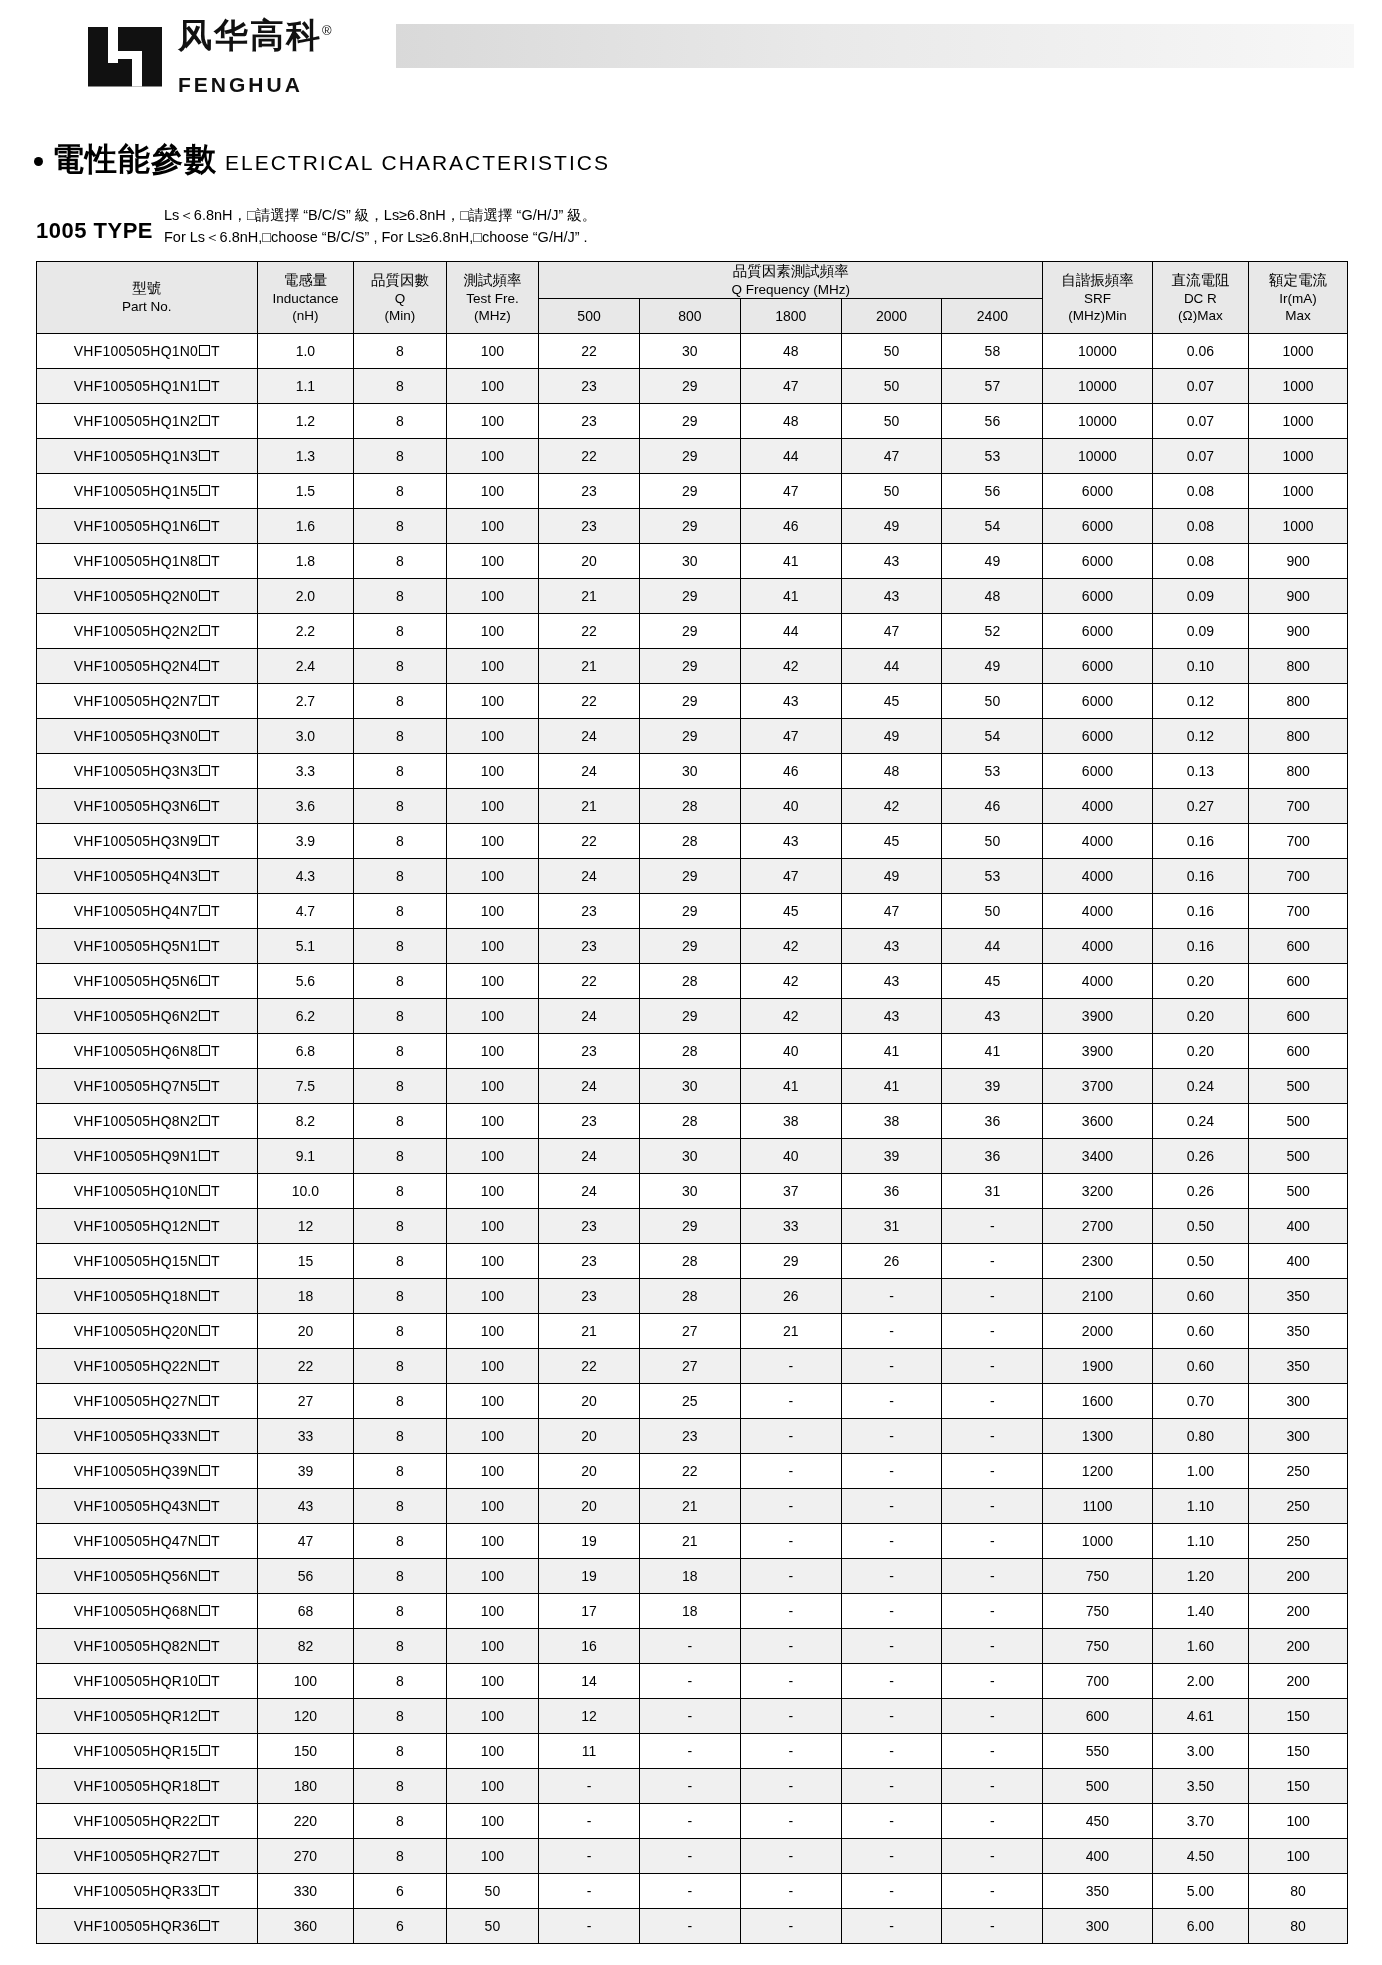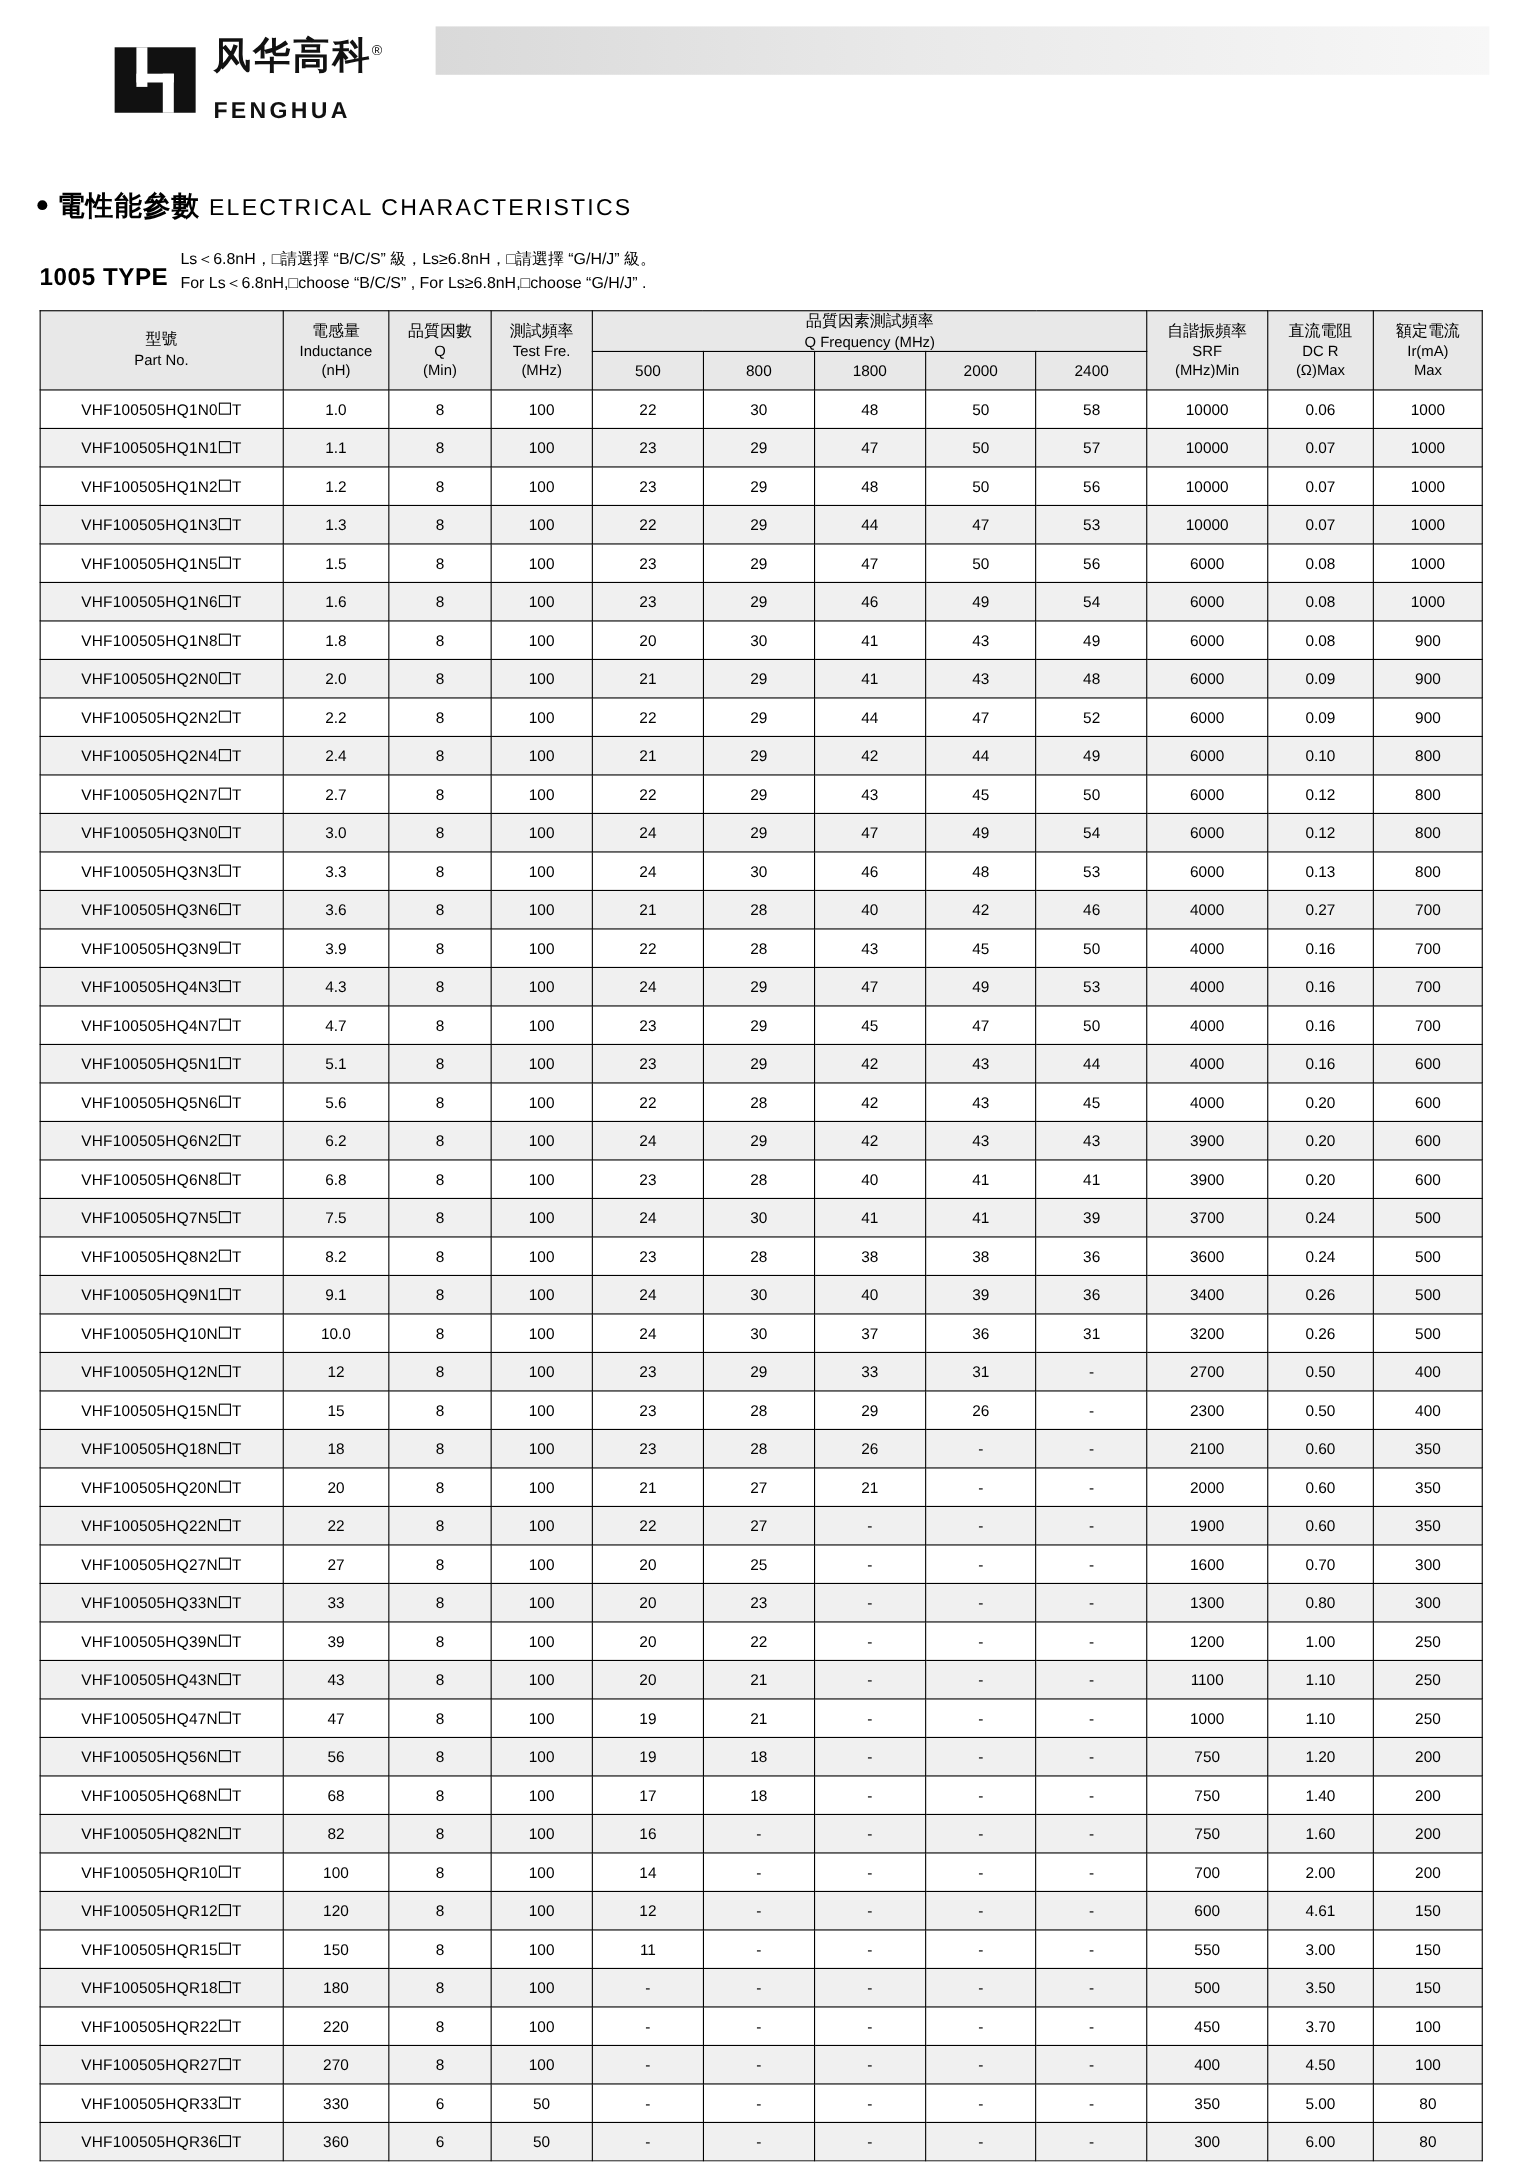--- a/index.html
+++ b/index.html
@@ -13,21 +13,21 @@
     font-family: "Liberation Sans", sans-serif;
     color: #000000;
     position: relative;
     overflow: hidden;
   }
 
   
   .header {
     position: relative;
     height: 110px;
-    padding: 16px;
+    padding: 0;
   }
   .header-inner {
     display: flex;
     align-items: center;
     padding: 18px 0 0 88px;
   }
   .logo-mark {
     width: 74px;
     height: 60px;
     background: #111111;
@@ -93,21 +93,21 @@
     width: 9px;
     height: 9px;
     border-radius: 50%;
     background: #000;
     display: inline-block;
     margin-right: 9px;
     position: relative;
     top: -4px;
   }
   .title-cn {
-    font-size: 25px;
+    font-size: 32px;
     font-weight: bold;
     letter-spacing: 1px;
   }
   .title-en {
     font-size: 21px;
     letter-spacing: 2px;
     margin-left: 8px;
   }
 
   

